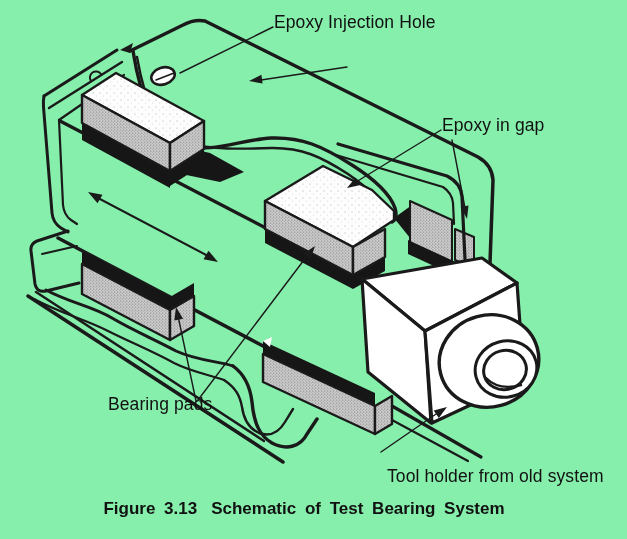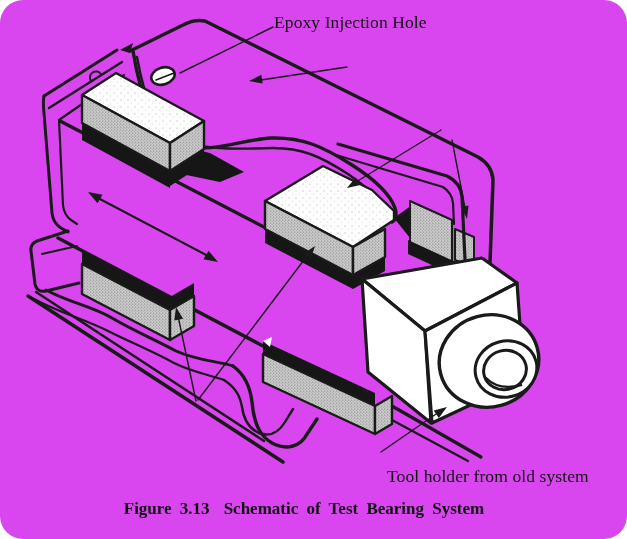--- a/index.html
+++ b/index.html
@@ -1,22 +1,21 @@
 <!DOCTYPE html>
 <html><head>
 <meta charset="utf-8">
 <style>
   html,body{margin:0;padding:0;background:#ffffff;}
   .page{
     position:relative;
     width:627px;height:539px;
-    background:#d946ef;
-    font-family:Liberation Serif, serif;
+    background:#86efac;
+    font-family:Liberation Sans, sans-serif;
     overflow:hidden;
-    border-radius:23px;
   }
   .fig-label{
     position:absolute;
     font-size:17.5px;
     color:#111;
     white-space:nowrap;
     letter-spacing:.1px;
   }
   .lbl-injection{left:274px;top:12px;}
   .lbl-tubing{left:349px;top:56px;}
@@ -178,19 +177,21 @@
         <polygon points="315,246 310.6,259.1 303.4,253.7" fill="#1a1a1a" stroke="none"></polygon>
       </g>
       <g>
         <path d="M 381,452 L 439,412"></path>
         <polygon points="447,407 438.8,418 433.7,410.6" fill="#1a1a1a" stroke="none"></polygon>
       </g>
     </g>
   </svg>
 
   <div class="fig-label lbl-injection">Epoxy Injection Hole</div>
+  <div class="fig-label lbl-epoxygap">Epoxy in gap</div>
+  <div class="fig-label lbl-bearing">Bearing pads</div>
   <div class="fig-label lbl-toolholder">Tool holder from old system</div>
 
   <div class="caption">
     <span class="cap-num">Figure 3.13</span><span>Schematic of Test Bearing System</span>
   </div>
 
 </div>
 
 </body></html>

